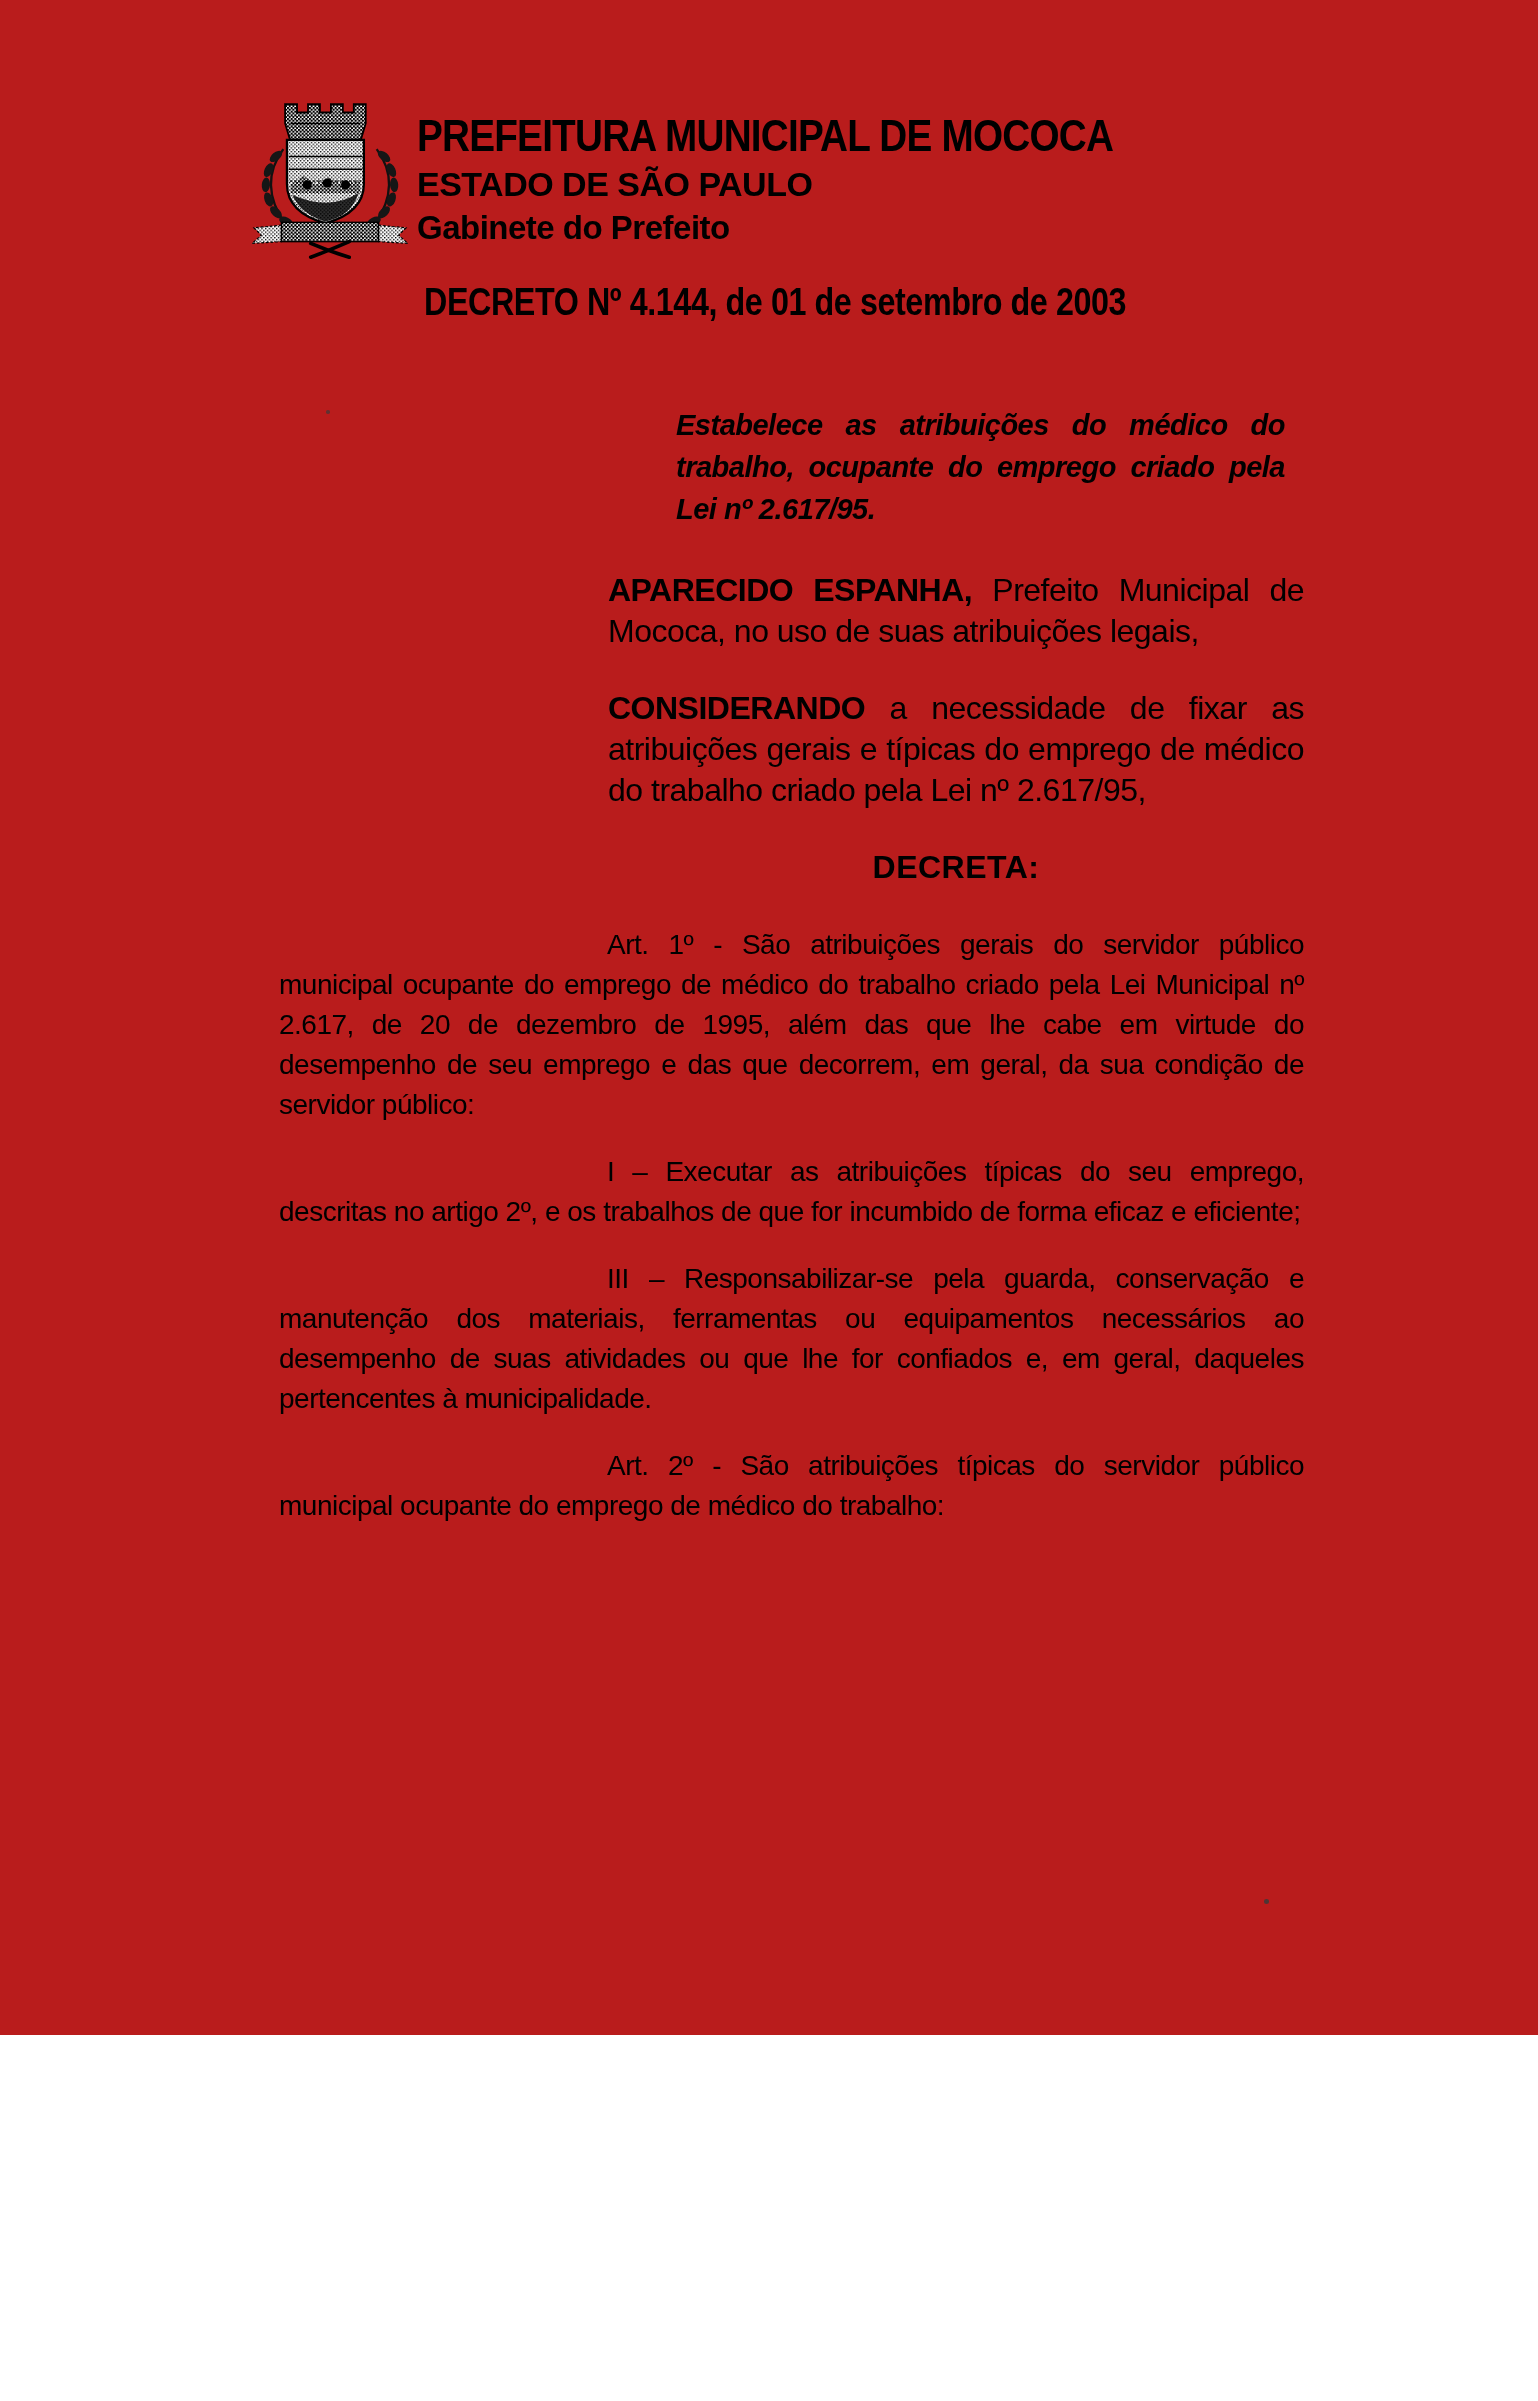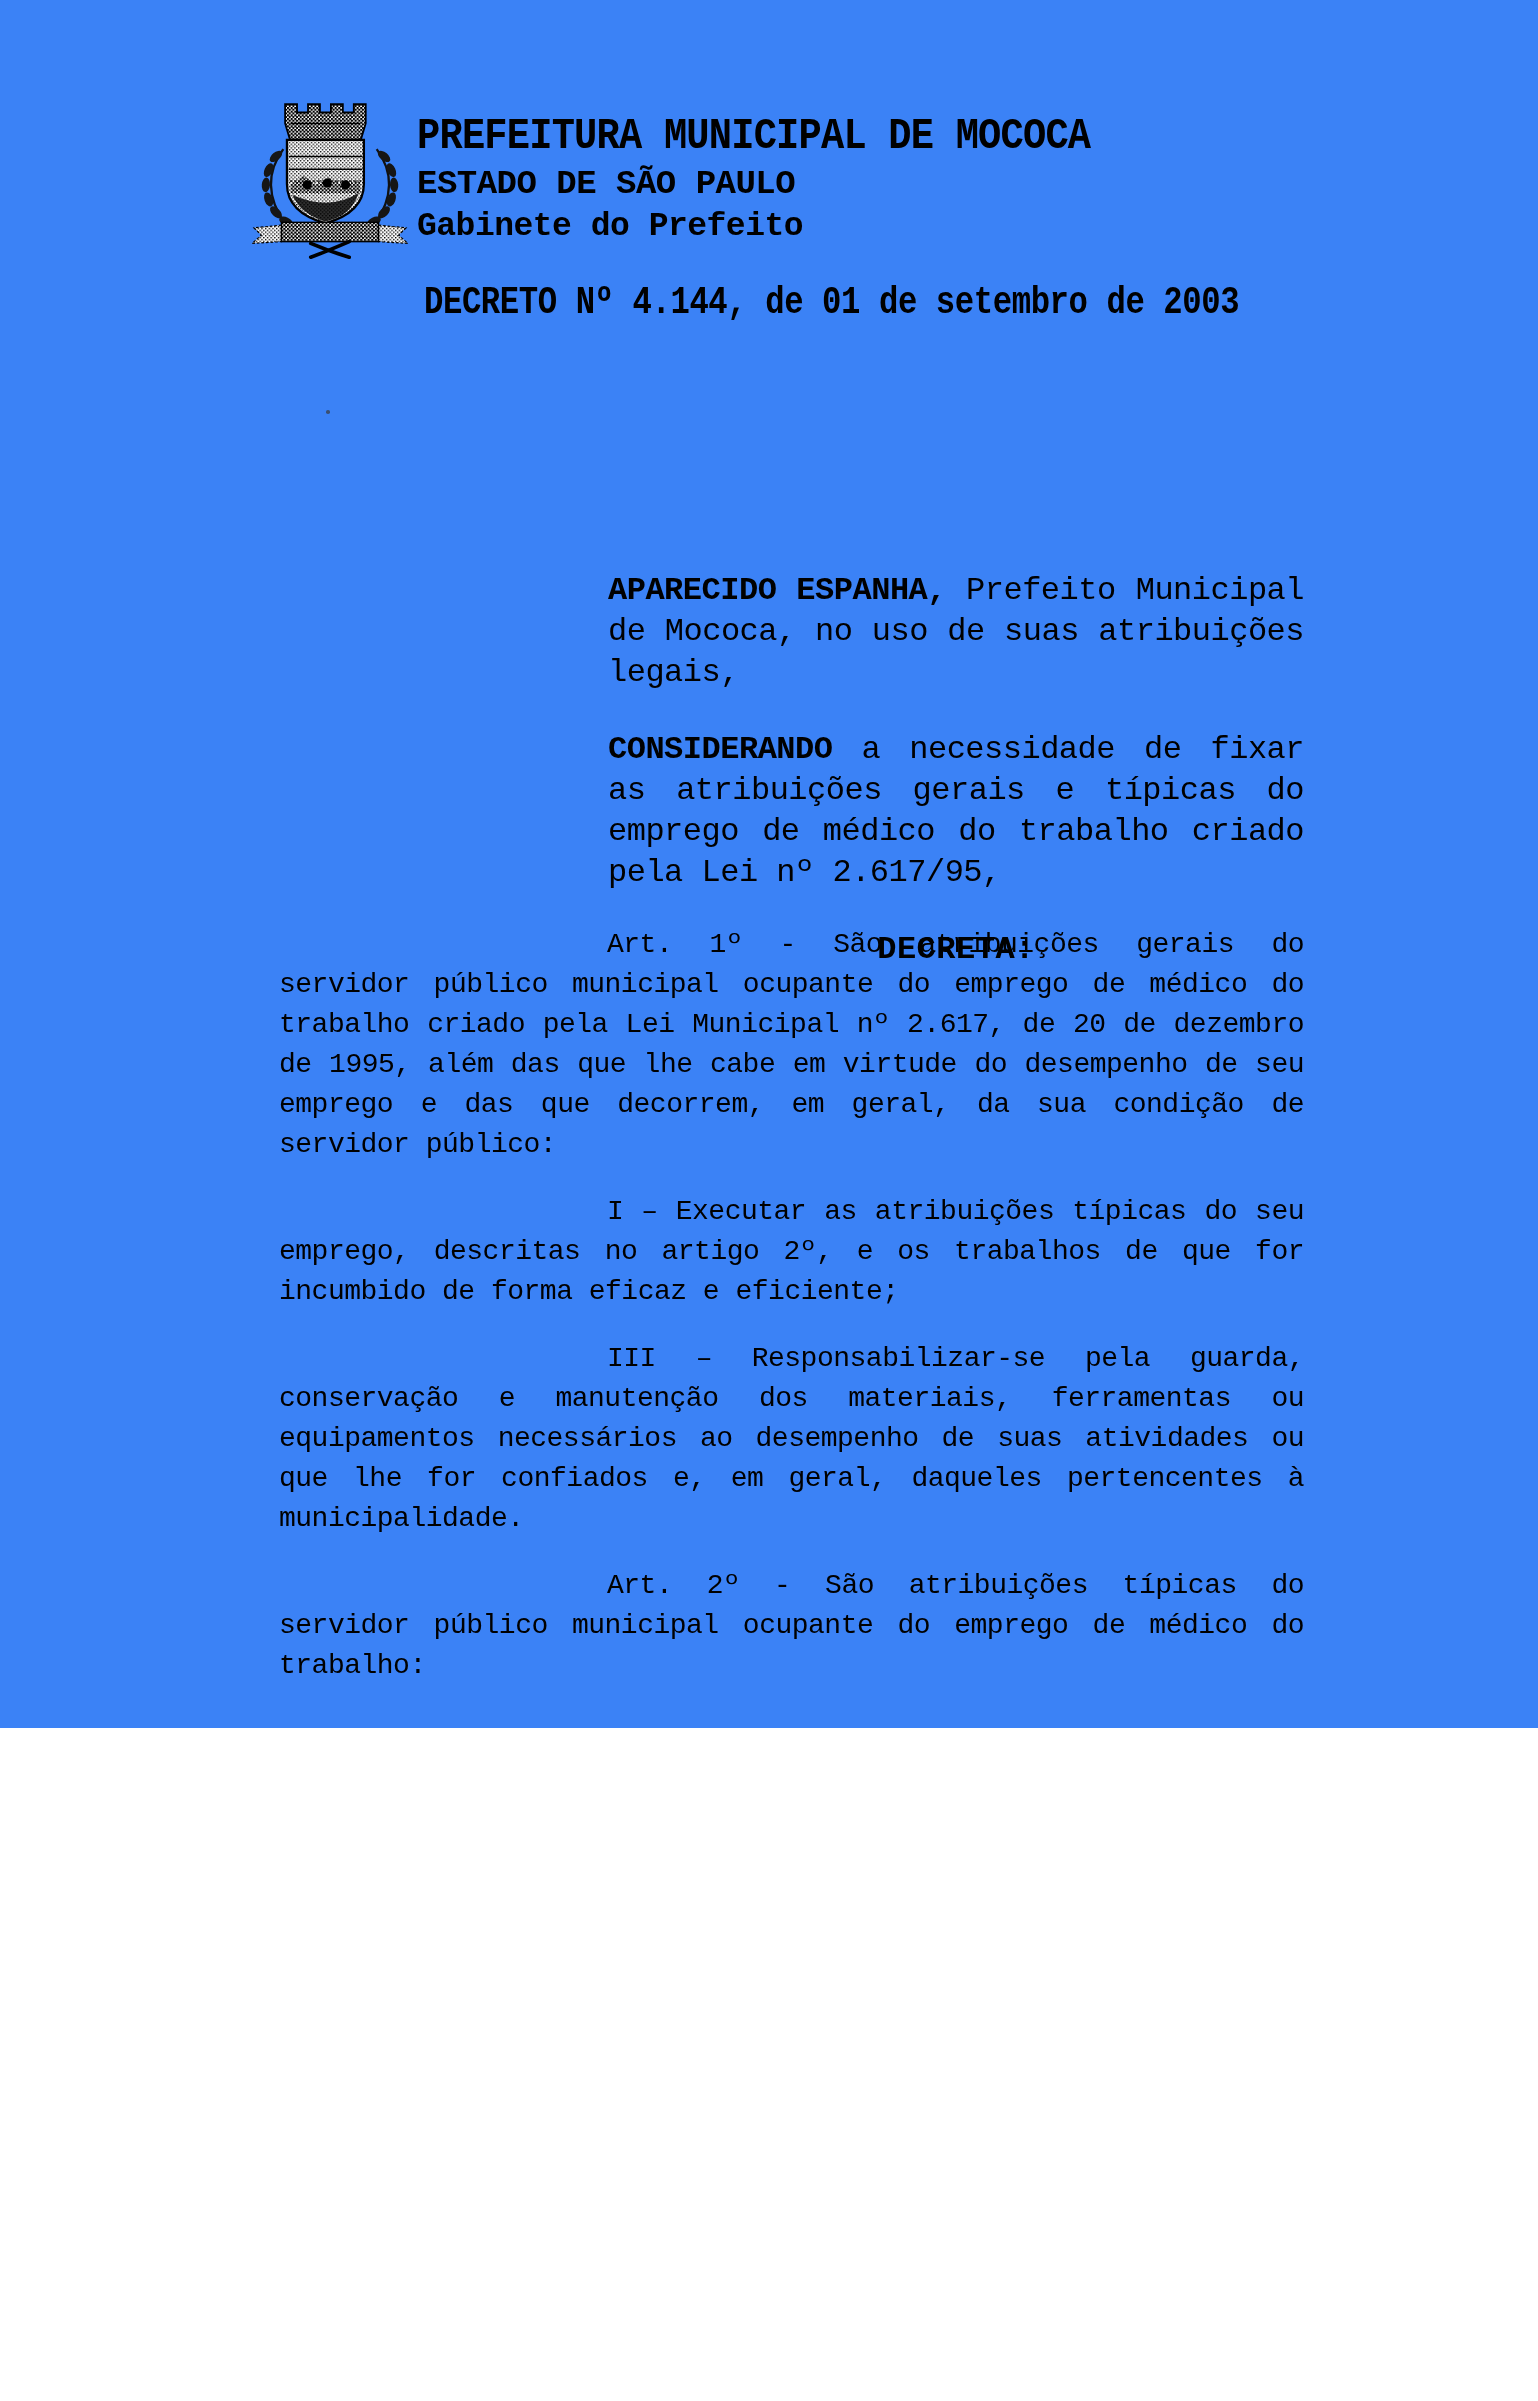--- a/index.html
+++ b/index.html
@@ -1,23 +1,23 @@
 <!DOCTYPE html>
 <html lang="pt" style="font-size:14.5px"><head>
 <meta charset="utf-8">
 <title>Decreto Nº 4.144 — Prefeitura Municipal de Mococa</title>
 <style>
   html, body { margin: 0; padding: 0; background: #ffffff; }
   .page {
     position: relative;
     width: 1538px;
-    height: 1728px;
-    background: #3b82f6;
+    height: 2035px;
+    background: #b91c1c;
     color: #000000;
-    font-family: Liberation Mono, monospace;
+    font-family: Liberation Sans, sans-serif;
     overflow: hidden;
   }
 
   
   .emblem {
     position: absolute;
     left: 243px;
     top: 96px;
     width: 174px;
     height: 163px;
@@ -180,20 +180,21 @@
   <div class="header-text">
     <div class="org-name">PREFEITURA MUNICIPAL DE MOCOCA</div>
     <div class="header-sub">
       <div class="org-state">ESTADO DE SÃO PAULO</div>
       <div class="org-office">Gabinete do Prefeito</div>
     </div>
   </div>
 
   <h1 class="decree-title">DECRETO Nº 4.144, de 01 de setembro de 2003</h1>
 
+  <p class="ementa">Estabelece as atribuições do médico do trabalho, ocupante do emprego criado pela Lei nº 2.617/95.</p>
 
   <section class="preamble">
     <p><b class="lead">APARECIDO ESPANHA,</b><span> Prefeito Municipal de Mococa, no uso de suas atribuições legais,</span></p>
     <p><b class="lead">CONSIDERANDO</b><span> a necessidade de fixar as atribuições gerais e típicas do emprego de médico do trabalho criado pela Lei nº 2.617/95,</span></p>
     <p class="decreta">DECRETA:</p>
   </section>
 
   <section class="articles">
     <p>Art. 1º - São atribuições gerais do servidor público municipal ocupante do emprego de médico do trabalho criado pela Lei Municipal nº 2.617, de 20 de dezembro de 1995, além das que lhe cabe em virtude do desempenho de seu emprego e das que decorrem, em geral, da sua condição de servidor público:</p>
     <p>I – Executar as atribuições típicas do seu emprego, descritas no artigo 2º, e os trabalhos de que for incumbido de forma eficaz e eficiente;</p>

